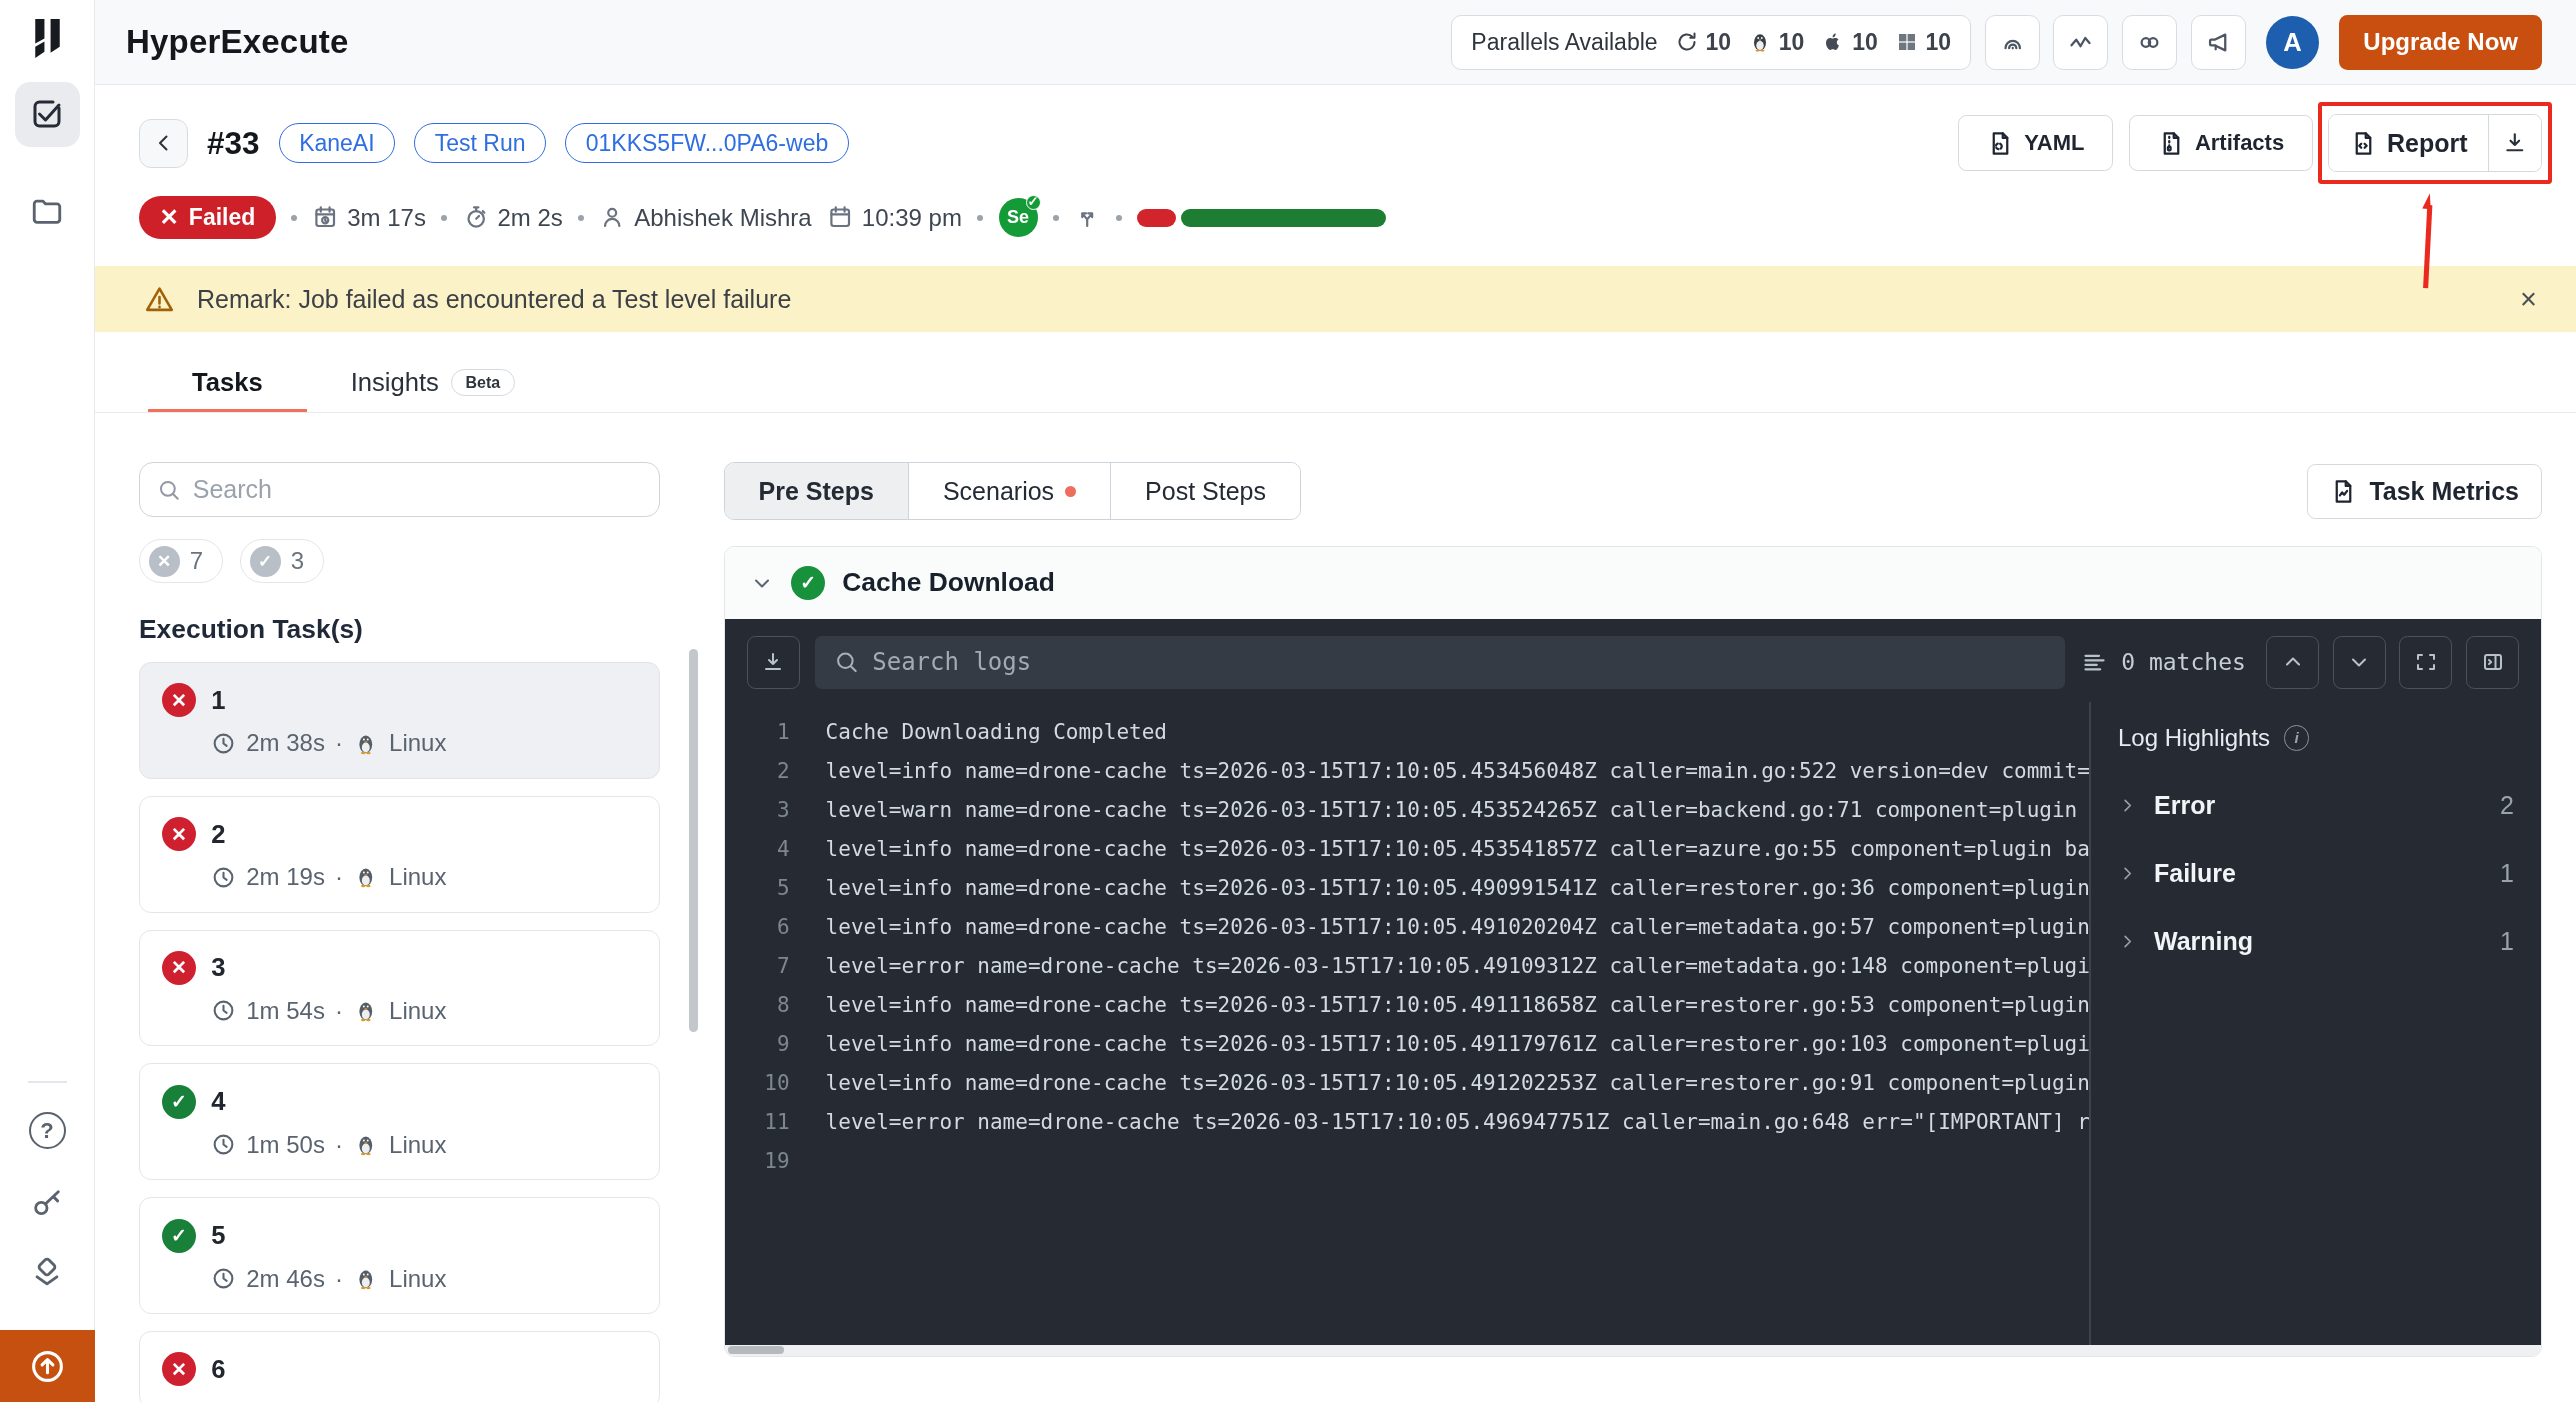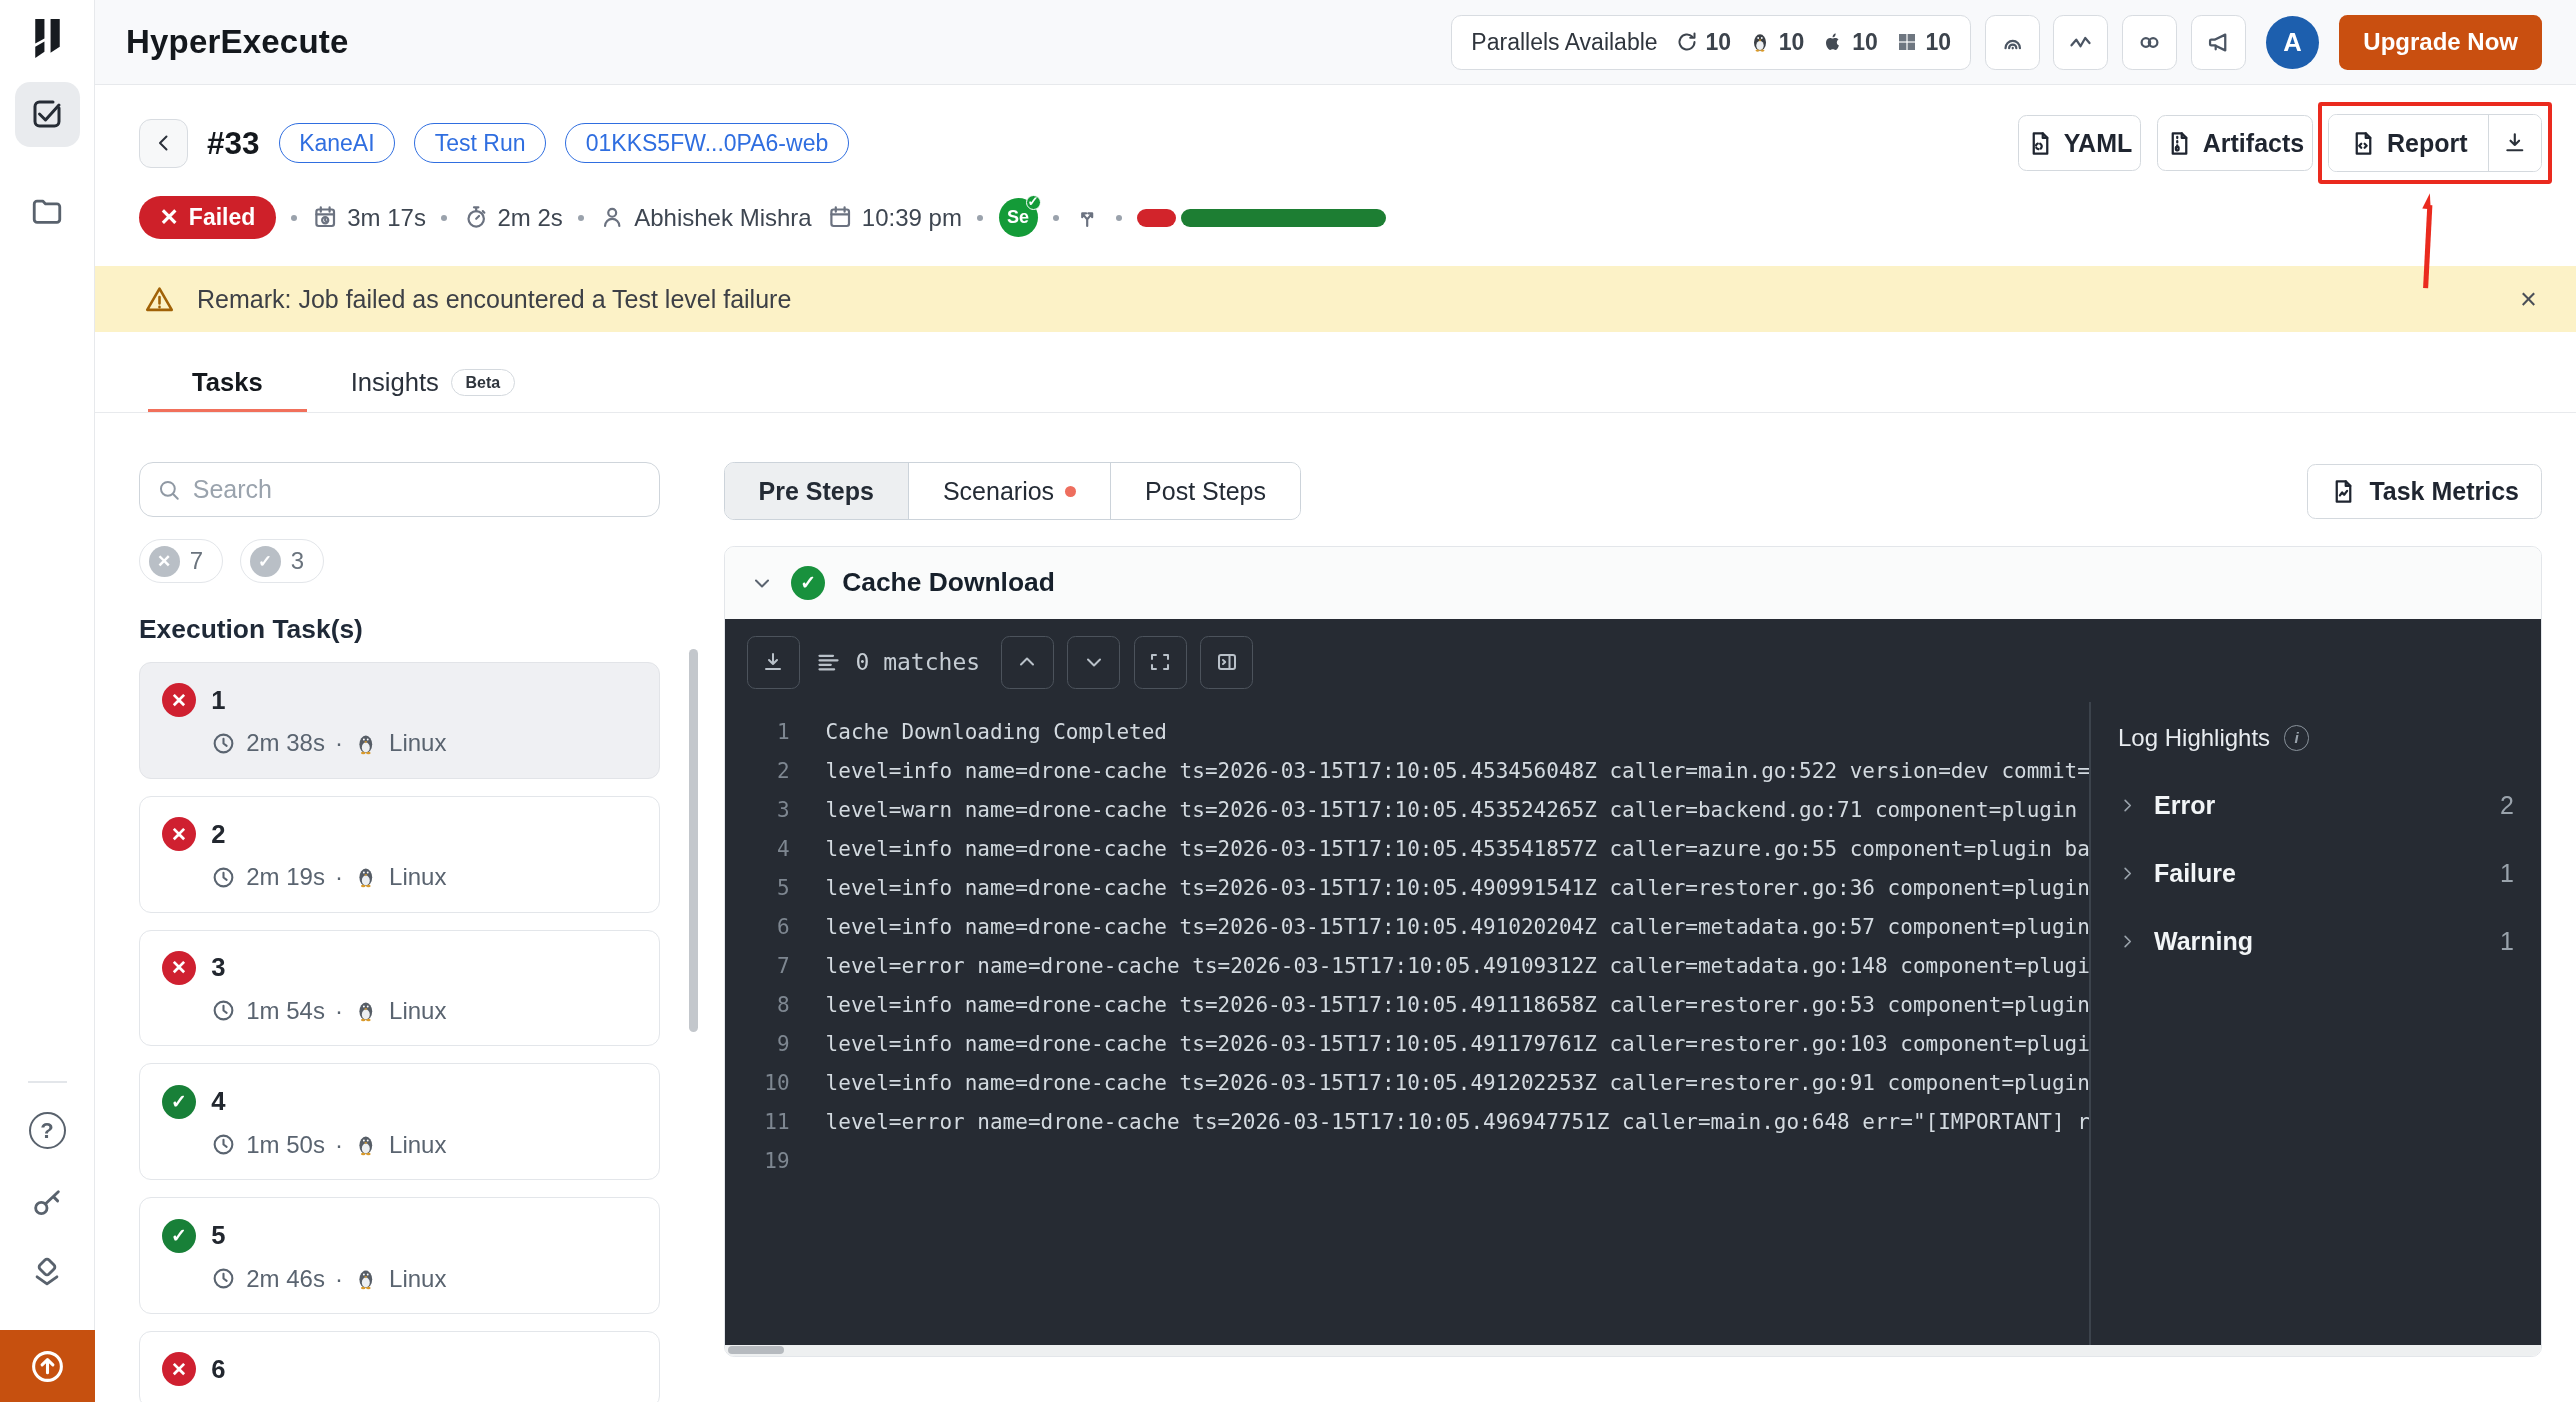--- a/index.html
+++ b/index.html
@@ -42,21 +42,21 @@
 
   
   .run-row { display:flex; align-items:center; gap:19px; padding:29px 34px 0 44px; }
   .back-btn { width:49px; height:49px; border:1.3px solid #d8dce1; border-radius:12px; background:#f7f8f9;
     display:flex; align-items:center; justify-content:center; color:#2b313a; }
   .run-id { font-size:31.5px; font-weight:700; color:#14181d; }
   .run-pill { border:1.7px solid #2f6ee0; color:#2f6ee0; border-radius:851px; height:40px; background:#fff;
     display:flex; align-items:center; padding:0 19.6px; font-size:23px; font-weight:500; }
   .run-actions { margin-left:auto; display:flex; align-items:center; gap:15.3px; }
   .action-btn { height:56px; border:1.3px solid #d4d9de; border-radius:8.5px; background:#fff; color:#1f2530;
-    display:flex; align-items:center; gap:10.2px; padding:0 8px; font-size:25px; font-weight:600; font-family:inherit; }
+    display:flex; align-items:center; gap:10.2px; padding:0 28px; font-size:22px; font-weight:600; font-family:inherit; }
   .report-wrap { position:relative; display:flex; }
   .report-group { display:flex; align-items:stretch; border:1.3px solid #d4d9de; border-radius:8.5px; background:#fff; overflow:hidden; }
   .report-main { display:flex; align-items:center; gap:10.2px; padding:0 20.4px; height:56px; font-size:25px; font-weight:600; color:#1f2530; background:#fff; border:none; font-family:inherit; }
   .report-dl { width:53px; display:flex; align-items:center; justify-content:center; border:none; border-left:1.3px solid #d4d9de; background:#fff; color:#2b313a; }
   .anno-box { position:absolute; left:-10.2px; right:-10.2px; top:-12px; bottom:-12px;
     border:4.3px solid #ea2a1e; border-radius:3.4px; pointer-events:none; z-index:20; }
   .anno-arrow { position:absolute; top:calc(100% + 19px); left:42%; width:22px; height:101px; pointer-events:none; z-index:21; }
 
   
   .status-row { display:flex; align-items:center; gap:15.3px; padding:24px 34px 0 44px; font-size:24px; color:#3e4651; }
@@ -592,20 +592,27 @@
         </div>
 
         <div class="log-panel">
           <div class="log-toolbar">
             <button class="dark-btn">
               <svg class="ico" width="24" height="24" viewBox="0 0 24 24">
                 <path d="M12 4v10M8 10l4 4 4-4"></path>
                   <path d="M5 19h14"></path>
               </svg>
             </button>
+            <div class="log-search">
+              <svg class="ico" width="25.6" height="25.6" viewBox="0 0 24 24">
+                <circle cx="11" cy="11" r="7"></circle>
+                  <path d="M16.5 16.5L21 21"></path>
+              </svg>
+              <input type="text" placeholder="Search logs" style="">
+            </div>
             <div class="log-tools">
               <svg class="ico" width="27" height="27" viewBox="0 0 24 24">
                 <path d="M4 6h12M4 10h16M4 14h10M4 18h13"></path>
               </svg>
               <span class="matches">0 matches</span>
               <button class="dark-btn">
                 <svg class="ico" width="24" height="24" viewBox="0 0 24 24">
                     <path d="M6 14.5l6-6 6 6"></path>
                   </svg>
               </button>

